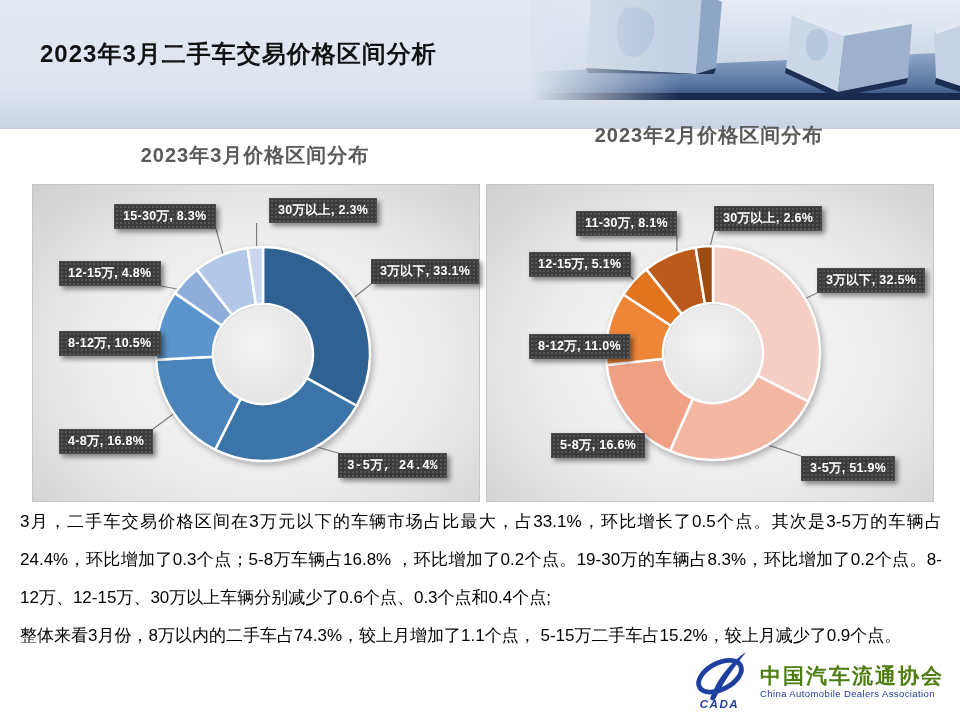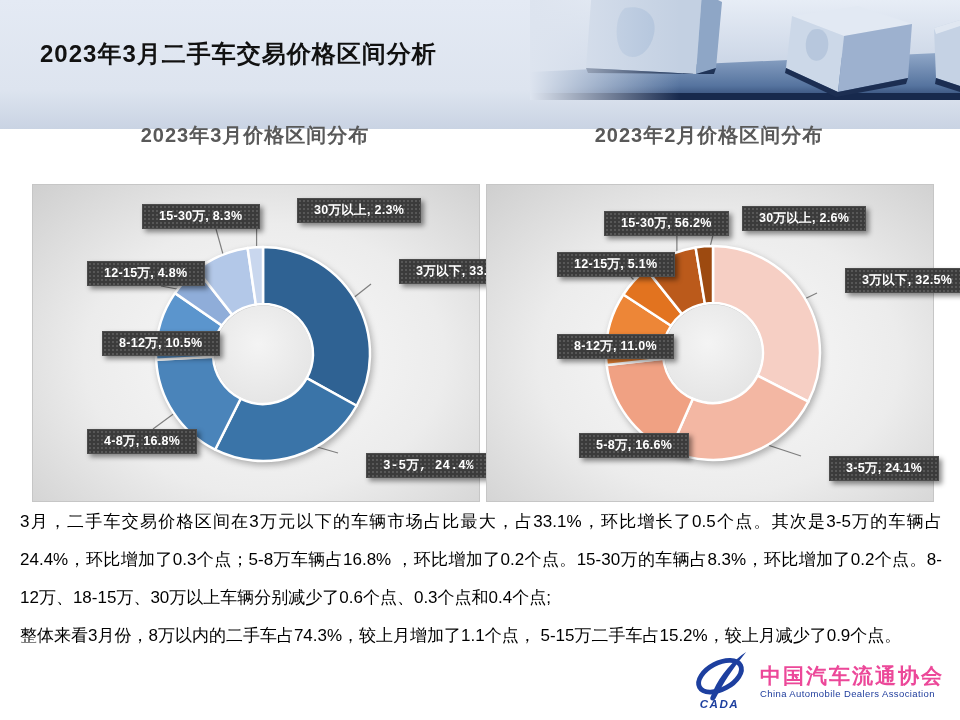--- a/index.html
+++ b/index.html
@@ -15,55 +15,54 @@
   .header-art{position:absolute;right:0;top:0;width:430px;height:100px;}
   .page-title{
     position:absolute;left:40px;top:38px;
     font-size:24px;font-weight:bold;color:#111;letter-spacing:1px;white-space:nowrap;
   }
   
   .chart-title{
     position:absolute;top:122px;width:446px;text-align:center;
     font-size:20px;font-weight:bold;color:#595959;letter-spacing:1px;
   }
-  .chart-title.left{left:32px;}
+  .chart-title.left{left:32px;margin-top:20px;}
   .chart-title.right{left:486px;}
   
   .panel{
     position:absolute;top:184px;width:446px;height:316px;
     border:1px solid #c6c6c6;
     background:radial-gradient(ellipse at 52% 55%, #fafafa 0%, #ececec 55%, #cfcfcf 100%);
   }
   .panel.left{left:32px;}
   .panel.right{left:486px;}
   .donut-svg{position:absolute;left:0;top:0;width:446px;height:316px;}
   .donut-svg .slices{filter:drop-shadow(2px 3px 3px rgba(0,0,0,0.28));}
   .callout{
     position:absolute;white-space:nowrap;
     background-color:#3b3b3b;
     background-image:radial-gradient(circle, rgba(255,255,255,0.14) 0.8px, transparent 1px);
     background-size:4px 4px;
     color:#ffffff;font-size:12.5px;font-weight:bold;letter-spacing:0.3px;
-    padding:3px 16px;border:1px solid #4d4d4d;
+    padding:3px 8px;border:1px solid #4d4d4d;
     box-shadow:3px 3px 5px rgba(0,0,0,0.45);
-    margin-left:28px;
   }
   
   .analysis{
     position:absolute;left:20px;top:503px;width:922px;
     font-size:17px;color:#000;line-height:38px;text-align:justify;
   }
   .analysis p{margin:0;}
   
   .logo{
     position:absolute;right:16px;bottom:8px;
     display:flex;align-items:center;gap:8px;
   }
   .logo-text{display:flex;flex-direction:column;line-height:1.15;}
-  .logo-cn{font-size:21px;font-weight:bold;color:#ec4899;letter-spacing:2px;}
+  .logo-cn{font-size:21px;font-weight:bold;color:#4d7c0f;letter-spacing:2px;}
   .logo-en{font-size:9.5px;color:#1e3c9c;letter-spacing:0.4px;}
 </style>
 </head>
 <body>
 
 <div class="slide">
 
   <div class="header">
     <svg class="header-art" viewBox="0 0 430 100" preserveAspectRatio="none" aria-hidden="true">
       <defs>
@@ -137,21 +136,21 @@
           <path d="M123.15,174.70 A107,107 0 0 1 142.00,108.13 L188.88,140.56 A50,50 0 0 0 180.07,171.66 Z" fill="#5b95cd" stroke="#ffffff" stroke-width="2.5" stroke-linejoin="round"></path>
           <path d="M142.00,108.13 A107,107 0 0 1 164.00,84.78 L199.16,129.64 A50,50 0 0 0 188.88,140.56 Z" fill="#8fadd9" stroke="#ffffff" stroke-width="2.5" stroke-linejoin="round"></path>
           <path d="M164.00,84.78 A107,107 0 0 1 214.62,63.11 L222.81,119.52 A50,50 0 0 0 199.16,129.64 Z" fill="#b3c8e8" stroke="#ffffff" stroke-width="2.5" stroke-linejoin="round"></path>
           <path d="M214.62,63.11 A107,107 0 0 1 230.00,62.00 L230.00,119.00 A50,50 0 0 0 222.81,119.52 Z" fill="#c9d7ee" stroke="#ffffff" stroke-width="2.5" stroke-linejoin="round"></path>
         </g>
         <circle cx="230" cy="169" r="48.5" fill="url(#hole0)"></circle>
       </svg>
       <div class="callout" style="left: 338px; top: 74px;">3万以下, 33.1%</div>
       <div class="callout" style="left: 305px; top: 268px; font-family: Liberation Mono, monospace;">3-5万, 24.4%</div>
       <div class="callout" style="left: 26px; top: 244px;">4-8万, 16.8%</div>
-      <div class="callout" style="left: 41px; top: 146px;">8-12万, 10.5%</div>
+      <div class="callout" style="left: 26px; top: 146px;">8-12万, 10.5%</div>
       <div class="callout" style="left: 26px; top: 76px;">12-15万, 4.8%</div>
       <div class="callout" style="left: 81px; top: 19px;">15-30万, 8.3%</div>
       <div class="callout" style="left: 236px; top: 13px;">30万以上, 2.3%</div>
     </div>
   <div class="panel right" id="panel1">
       <svg viewBox="0 0 446 316" class="donut-svg">
         <defs>
           <radialGradient id="hole1" cx="0.45" cy="0.4" r="0.75">
       <stop offset="0" stop-color="#f4f4f4"></stop>
             <stop offset="1" stop-color="#e2e2e2"></stop>
@@ -171,30 +170,30 @@
           <path d="M321.34,216.58 A107,107 0 0 1 182.89,265.93 L205.85,213.76 A50,50 0 0 0 270.55,190.70 Z" fill="#f3b7a3" stroke="#ffffff" stroke-width="2.5" stroke-linejoin="round"></path>
           <path d="M182.89,265.93 A107,107 0 0 1 119.68,180.08 L176.32,173.64 A50,50 0 0 0 205.85,213.76 Z" fill="#f0a183" stroke="#ffffff" stroke-width="2.5" stroke-linejoin="round"></path>
           <path d="M119.68,180.08 A107,107 0 0 1 136.38,109.54 L184.12,140.68 A50,50 0 0 0 176.32,173.64 Z" fill="#ed8637" stroke="#ffffff" stroke-width="2.5" stroke-linejoin="round"></path>
           <path d="M136.38,109.54 A107,107 0 0 1 159.36,84.28 L194.86,128.88 A50,50 0 0 0 184.12,140.68 Z" fill="#e2731f" stroke="#ffffff" stroke-width="2.5" stroke-linejoin="round"></path>
           <path d="M159.36,84.28 A107,107 0 0 1 208.60,62.42 L217.87,118.67 A50,50 0 0 0 194.86,128.88 Z" fill="#bb5a1b" stroke="#ffffff" stroke-width="2.5" stroke-linejoin="round"></path>
           <path d="M208.60,62.42 A107,107 0 0 1 226.00,61.00 L226.00,118.00 A50,50 0 0 0 217.87,118.67 Z" fill="#9d4a10" stroke="#ffffff" stroke-width="2.5" stroke-linejoin="round"></path>
         </g>
         <circle cx="226" cy="168" r="48.5" fill="url(#hole1)"></circle>
       </svg>
       <div class="callout" style="left: 330px; top: 83px;">3万以下, 32.5%</div>
-      <div class="callout" style="left: 314px; top: 271px;">3-5万, 24.1%</div>
+      <div class="callout" style="left: 314px; top: 271px;">3-5万, 51.9%</div>
       <div class="callout" style="left: 64px; top: 248px;">5-8万, 16.6%</div>
       <div class="callout" style="left: 42px; top: 149px;">8-12万, 11.0%</div>
       <div class="callout" style="left: 42px; top: 67px;">12-15万, 5.1%</div>
-      <div class="callout" style="left: 89px; top: 26px;">15-30万, 56.2%</div>
+      <div class="callout" style="left: 89px; top: 26px;">11-30万, 8.1%</div>
       <div class="callout" style="left: 227px; top: 21px; text-align: right;">30万以上, 2.6%</div>
     </div>
 
   <div class="analysis">
-    <p>3月，二手车交易价格区间在3万元以下的车辆市场占比最大，占33.1%，环比增长了0.5个点。其次是3-5万的车辆占24.4%，环比增加了0.3个点；5-8万车辆占16.8% ，环比增加了0.2个点。15-30万的车辆占8.3%，环比增加了0.2个点。8-12万、18-15万、30万以上车辆分别减少了0.6个点、0.3个点和0.4个点;</p>
+    <p>3月，二手车交易价格区间在3万元以下的车辆市场占比最大，占33.1%，环比增长了0.5个点。其次是3-5万的车辆占24.4%，环比增加了0.3个点；5-8万车辆占16.8% ，环比增加了0.2个点。19-30万的车辆占8.3%，环比增加了0.2个点。8-12万、12-15万、30万以上车辆分别减少了0.6个点、0.3个点和0.4个点;</p>
     <p>整体来看3月份，8万以内的二手车占74.3%，较上月增加了1.1个点， 5-15万二手车占15.2%，较上月减少了0.9个点。</p>
   </div>
 
   <div class="logo">
     <svg width="62" height="60" viewBox="0 0 64 62" aria-hidden="true">
       <ellipse cx="31" cy="25" rx="24" ry="13.5" fill="none" stroke="#1d3f9f" stroke-width="5" transform="rotate(-28 31 25)"></ellipse>
       <path d="M58,0 C45,8 31,24 24,40 L21,47 C20.2,50.2 24,51.5 26,48.5 L30,41 C38,26 49,11 58,0 Z" fill="#1d3f9f"></path>
       <text x="10" y="58" font-size="12" font-weight="bold" font-style="italic" fill="#1d3f9f" letter-spacing="1.5" aria-label="CADA">CADA</text>
     </svg>
     <div class="logo-text">

